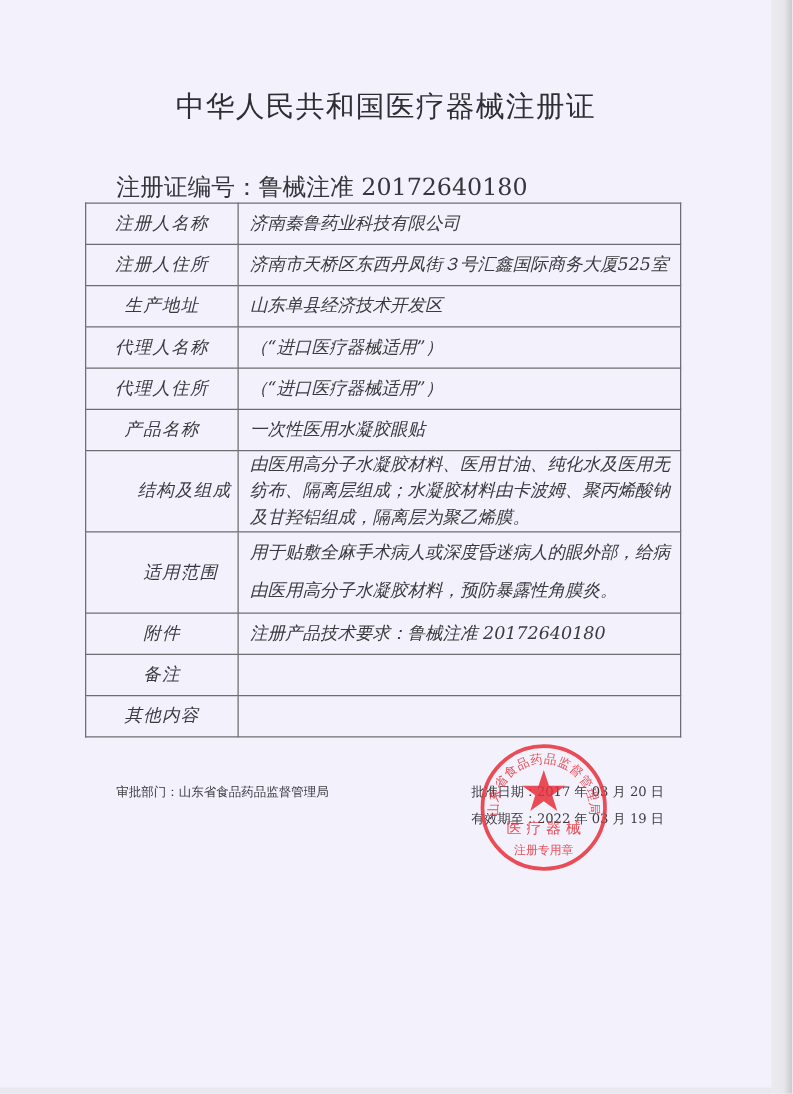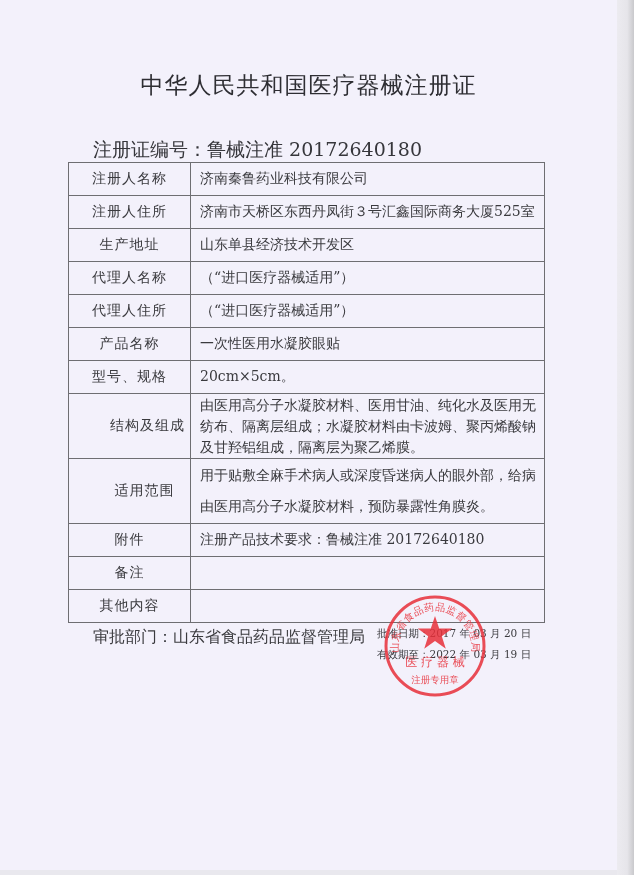--- a/index.html
+++ b/index.html
@@ -36,20 +36,21 @@
     }
     .reg-no {
       position: absolute; left: 93px; top: 137px;
       font-size: 19px; color: #36363b;
     }
     table.cert {
       position: absolute; left: 68px; top: 162px;
       width: 477px;
       border-collapse: collapse;
       font-size: 14px;
+      font-style: italic;
     }
     table.cert td {
       border: 1px solid #6e6e72;
       vertical-align: middle;
       color: #3a3a3e;
     }
     table.cert td.label {
       width: 122px;
       text-align: center;
       letter-spacing: 1px;
@@ -59,21 +60,21 @@
       padding-right: 4px;
       text-align: left;
     }
     tr.r33 td { height: 33px; }
     tr.r63 td { height: 63px; padding-left: 36px; }
     tr.r65 td { height: 65px; padding-left: 30px; }
     td.multi { line-height: 21px; padding-top: 1px; margin-left: 24px; }
     td.scope { line-height: 31px; }
     .footer-dept {
       position: absolute; left: 93px; top: 627px;
-      font-size: 16px; color: #3a3a3e;
+      font-size: 10px; color: #3a3a3e;
     }
     .date-line {
       position: absolute; left: 377px;
       font-size: 10.5px; color: #3a3a3e;
       white-space: pre;
     }
     .date-approve { top: 627px; }
     .date-valid { top: 648px; }
     .stamp {
       position: absolute; left: 383px; top: 594px;
@@ -112,24 +113,20 @@
     <td class="value">（“进口医疗器械适用”）</td>
   </tr>
   <tr class="r33">
     <td class="label">代理人住所</td>
     <td class="value">（“进口医疗器械适用”）</td>
   </tr>
   <tr class="r33">
     <td class="label">产品名称</td>
     <td class="value">一次性医用水凝胶眼贴</td>
   </tr>
-  <tr class="r33">
-    <td class="label">型号、规格</td>
-    <td class="value">20cm×5cm。</td>
-  </tr>
   <tr class="r63">
     <td class="label">结构及组成</td>
     <td class="value multi">
       <div>由医用高分子水凝胶材料、医用甘油、纯化水及医用无</div>
       <div>纺布、隔离层组成；水凝胶材料由卡波姆、聚丙烯酸钠</div>
       <div>及甘羟铝组成，隔离层为聚乙烯膜。</div>
     </td>
   </tr>
   <tr class="r65">
     <td class="label">适用范围</td>

